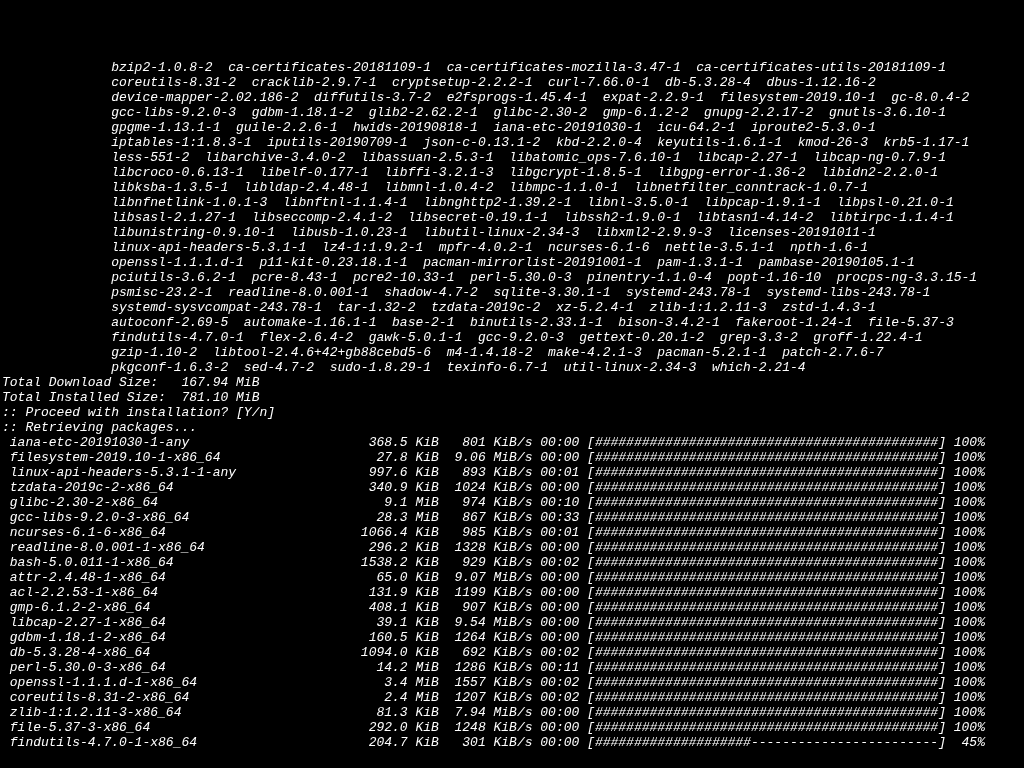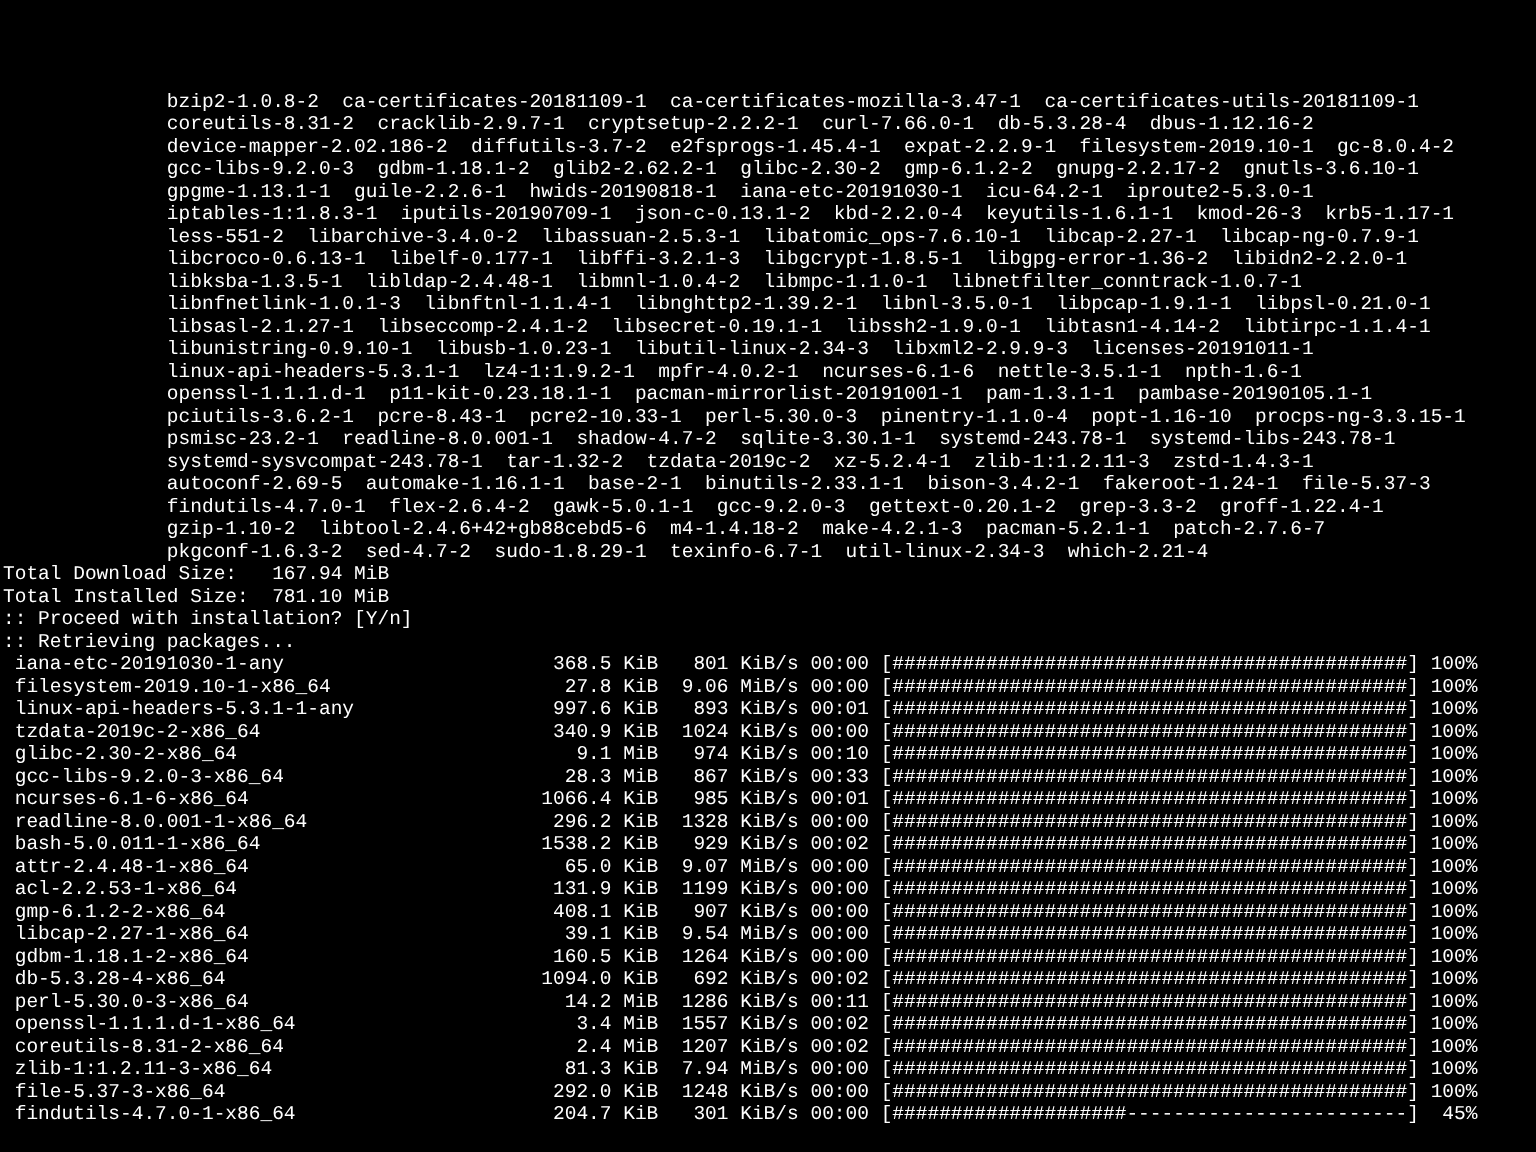--- a/index.html
+++ b/index.html
@@ -10,20 +10,21 @@
     font-family: "Courier New", Courier, monospace;
     font-size: 13px;
     line-height: 15px;
     white-space: pre;
     width: 1024px;
     height: 768px;
     overflow: hidden;
   }
   #term {
     padding: 0 2px;
+    font-style: italic;
   }
 </style>
 </head>
 <body>
 
 
 <div id="term"><div>              bzip2-1.0.8-2  ca-certificates-20181109-1  ca-certificates-mozilla-3.47-1  ca-certificates-utils-20181109-1</div><div>              coreutils-8.31-2  cracklib-2.9.7-1  cryptsetup-2.2.2-1  curl-7.66.0-1  db-5.3.28-4  dbus-1.12.16-2</div><div>              device-mapper-2.02.186-2  diffutils-3.7-2  e2fsprogs-1.45.4-1  expat-2.2.9-1  filesystem-2019.10-1  gc-8.0.4-2</div><div>              gcc-libs-9.2.0-3  gdbm-1.18.1-2  glib2-2.62.2-1  glibc-2.30-2  gmp-6.1.2-2  gnupg-2.2.17-2  gnutls-3.6.10-1</div><div>              gpgme-1.13.1-1  guile-2.2.6-1  hwids-20190818-1  iana-etc-20191030-1  icu-64.2-1  iproute2-5.3.0-1</div><div>              iptables-1:1.8.3-1  iputils-20190709-1  json-c-0.13.1-2  kbd-2.2.0-4  keyutils-1.6.1-1  kmod-26-3  krb5-1.17-1</div><div>              less-551-2  libarchive-3.4.0-2  libassuan-2.5.3-1  libatomic_ops-7.6.10-1  libcap-2.27-1  libcap-ng-0.7.9-1</div><div>              libcroco-0.6.13-1  libelf-0.177-1  libffi-3.2.1-3  libgcrypt-1.8.5-1  libgpg-error-1.36-2  libidn2-2.2.0-1</div><div>              libksba-1.3.5-1  libldap-2.4.48-1  libmnl-1.0.4-2  libmpc-1.1.0-1  libnetfilter_conntrack-1.0.7-1</div><div>              libnfnetlink-1.0.1-3  libnftnl-1.1.4-1  libnghttp2-1.39.2-1  libnl-3.5.0-1  libpcap-1.9.1-1  libpsl-0.21.0-1</div><div>              libsasl-2.1.27-1  libseccomp-2.4.1-2  libsecret-0.19.1-1  libssh2-1.9.0-1  libtasn1-4.14-2  libtirpc-1.1.4-1</div><div>              libunistring-0.9.10-1  libusb-1.0.23-1  libutil-linux-2.34-3  libxml2-2.9.9-3  licenses-20191011-1</div><div>              linux-api-headers-5.3.1-1  lz4-1:1.9.2-1  mpfr-4.0.2-1  ncurses-6.1-6  nettle-3.5.1-1  npth-1.6-1</div><div>              openssl-1.1.1.d-1  p11-kit-0.23.18.1-1  pacman-mirrorlist-20191001-1  pam-1.3.1-1  pambase-20190105.1-1</div><div>              pciutils-3.6.2-1  pcre-8.43-1  pcre2-10.33-1  perl-5.30.0-3  pinentry-1.1.0-4  popt-1.16-10  procps-ng-3.3.15-1</div><div>              psmisc-23.2-1  readline-8.0.001-1  shadow-4.7-2  sqlite-3.30.1-1  systemd-243.78-1  systemd-libs-243.78-1</div><div>              systemd-sysvcompat-243.78-1  tar-1.32-2  tzdata-2019c-2  xz-5.2.4-1  zlib-1:1.2.11-3  zstd-1.4.3-1</div><div>              autoconf-2.69-5  automake-1.16.1-1  base-2-1  binutils-2.33.1-1  bison-3.4.2-1  fakeroot-1.24-1  file-5.37-3</div><div>              findutils-4.7.0-1  flex-2.6.4-2  gawk-5.0.1-1  gcc-9.2.0-3  gettext-0.20.1-2  grep-3.3-2  groff-1.22.4-1</div><div>              gzip-1.10-2  libtool-2.4.6+42+gb88cebd5-6  m4-1.4.18-2  make-4.2.1-3  pacman-5.2.1-1  patch-2.7.6-7</div><div>              pkgconf-1.6.3-2  sed-4.7-2  sudo-1.8.29-1  texinfo-6.7-1  util-linux-2.34-3  which-2.21-4</div><div></div><div>Total Download Size:   167.94 MiB</div><div>Total Installed Size:  781.10 MiB</div><div></div><div>:: Proceed with installation? [Y/n]</div><div>:: Retrieving packages...</div><div> iana-etc-20191030-1-any                       368.5 KiB   801 KiB/s 00:00 [############################################] 100%</div><div> filesystem-2019.10-1-x86_64                    27.8 KiB  9.06 MiB/s 00:00 [############################################] 100%</div><div> linux-api-headers-5.3.1-1-any                 997.6 KiB   893 KiB/s 00:01 [############################################] 100%</div><div> tzdata-2019c-2-x86_64                         340.9 KiB  1024 KiB/s 00:00 [############################################] 100%</div><div> glibc-2.30-2-x86_64                             9.1 MiB   974 KiB/s 00:10 [############################################] 100%</div><div> gcc-libs-9.2.0-3-x86_64                        28.3 MiB   867 KiB/s 00:33 [############################################] 100%</div><div> ncurses-6.1-6-x86_64                         1066.4 KiB   985 KiB/s 00:01 [############################################] 100%</div><div> readline-8.0.001-1-x86_64                     296.2 KiB  1328 KiB/s 00:00 [############################################] 100%</div><div> bash-5.0.011-1-x86_64                        1538.2 KiB   929 KiB/s 00:02 [############################################] 100%</div><div> attr-2.4.48-1-x86_64                           65.0 KiB  9.07 MiB/s 00:00 [############################################] 100%</div><div> acl-2.2.53-1-x86_64                           131.9 KiB  1199 KiB/s 00:00 [############################################] 100%</div><div> gmp-6.1.2-2-x86_64                            408.1 KiB   907 KiB/s 00:00 [############################################] 100%</div><div> libcap-2.27-1-x86_64                           39.1 KiB  9.54 MiB/s 00:00 [############################################] 100%</div><div> gdbm-1.18.1-2-x86_64                          160.5 KiB  1264 KiB/s 00:00 [############################################] 100%</div><div> db-5.3.28-4-x86_64                           1094.0 KiB   692 KiB/s 00:02 [############################################] 100%</div><div> perl-5.30.0-3-x86_64                           14.2 MiB  1286 KiB/s 00:11 [############################################] 100%</div><div> openssl-1.1.1.d-1-x86_64                        3.4 MiB  1557 KiB/s 00:02 [############################################] 100%</div><div> coreutils-8.31-2-x86_64                         2.4 MiB  1207 KiB/s 00:02 [############################################] 100%</div><div> zlib-1:1.2.11-3-x86_64                         81.3 KiB  7.94 MiB/s 00:00 [############################################] 100%</div><div> file-5.37-3-x86_64                            292.0 KiB  1248 KiB/s 00:00 [############################################] 100%</div><div> findutils-4.7.0-1-x86_64                      204.7 KiB   301 KiB/s 00:00 [####################------------------------]  45%</div></div>
 
 
 

